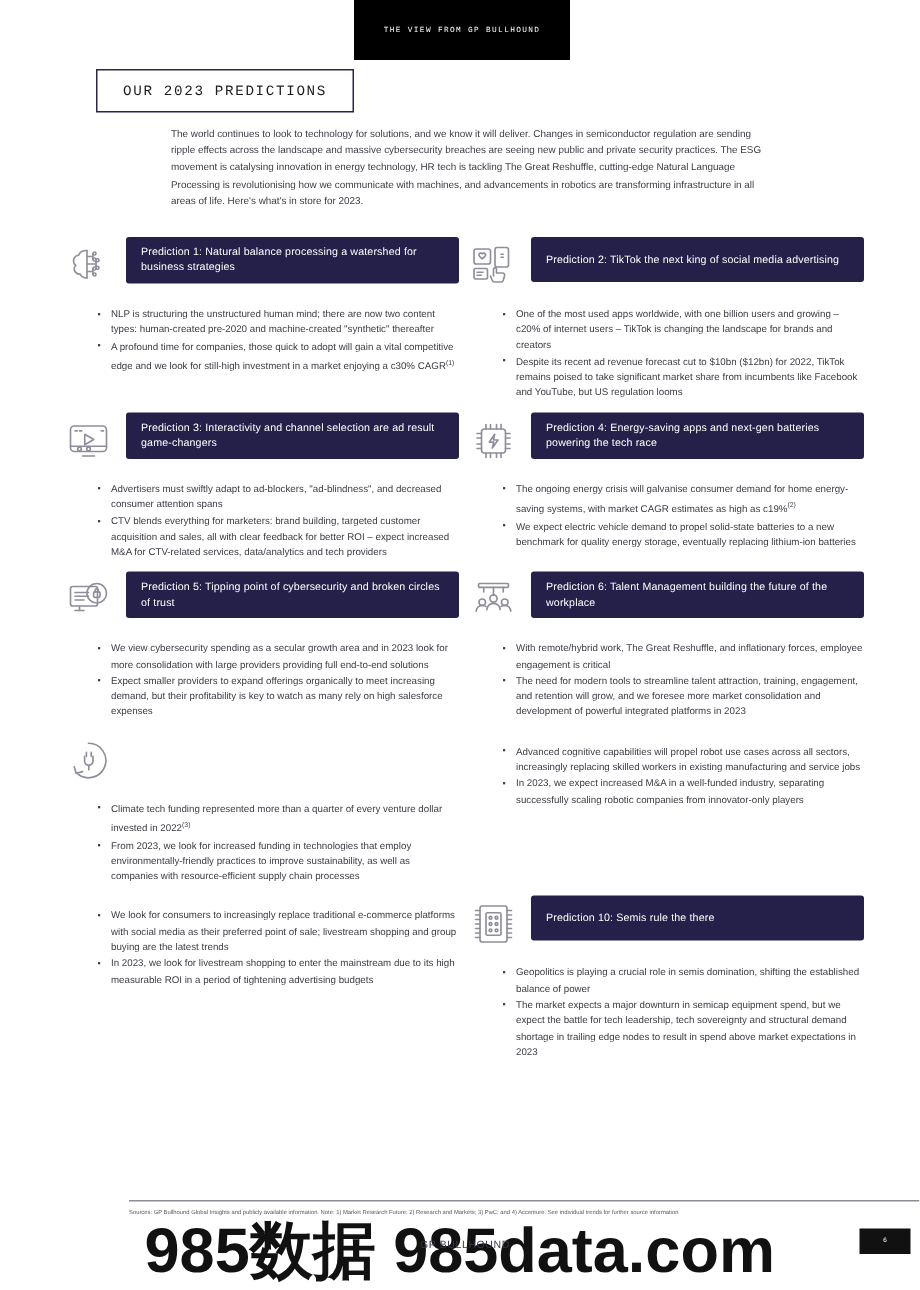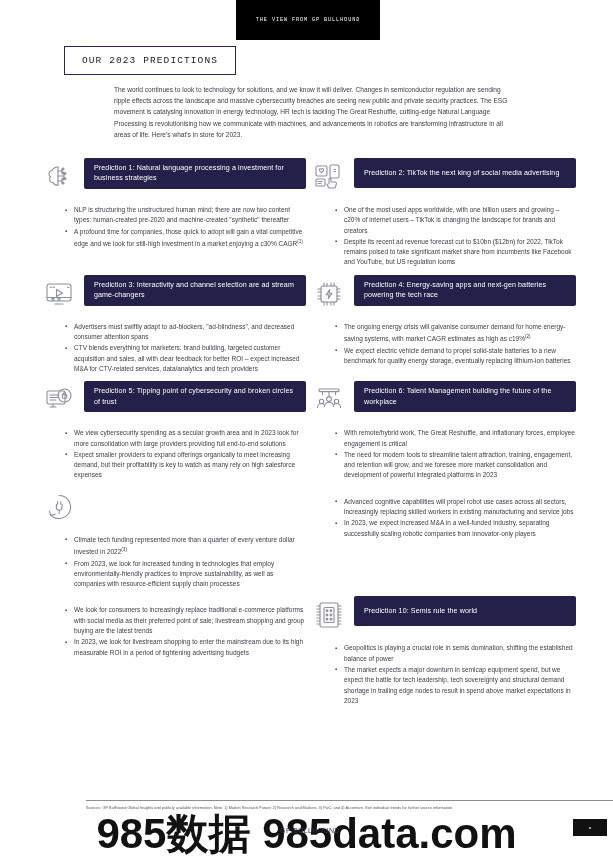--- a/index.html
+++ b/index.html
@@ -219,21 +219,21 @@
      <path stroke="#8e8e9c" stroke-width="1.1" fill="none" stroke-linecap="round" stroke-linejoin="round" d="M16 21h4M20 21v-2M20 21v2"></path>
      <circle stroke="#8e8e9c" stroke-width="1.1" fill="none" stroke-linecap="round" stroke-linejoin="round" cx="21" cy="9" r="1"></circle>
               <circle stroke="#8e8e9c" stroke-width="1.1" fill="none" stroke-linecap="round" stroke-linejoin="round" cx="21" cy="13" r="1"></circle>
      <circle stroke="#8e8e9c" stroke-width="1.1" fill="none" stroke-linecap="round" stroke-linejoin="round" cx="23" cy="13.5" r="1"></circle>
               <circle stroke="#8e8e9c" stroke-width="1.1" fill="none" stroke-linecap="round" stroke-linejoin="round" cx="23" cy="18.5" r="1"></circle>
      <circle stroke="#8e8e9c" stroke-width="1.1" fill="none" stroke-linecap="round" stroke-linejoin="round" cx="21" cy="19" r="1"></circle>
               <circle stroke="#8e8e9c" stroke-width="1.1" fill="none" stroke-linecap="round" stroke-linejoin="round" cx="21" cy="23" r="1"></circle>
    </svg>
           </div>
           <div class="card-banner">
-            <div class="card-banner-text">Prediction 1: Natural language processing a investment for business strategies</div>
+            <div class="card-banner-text">Prediction 1: Natural balance processing a watershed for business strategies</div>
           </div>
         </div>
         <ul class="card-bullets">
           <li>NLP is structuring the unstructured human mind; there are now two content types: human-created pre-2020 and machine-created "synthetic" thereafter</li>
           <li>A profound time for companies, those quick to adopt will gain a vital competitive edge and we look for still-high investment in a market enjoying a c30% CAGR<sup>(1)</sup></li>
         </ul>
       </div>
       <div class="card">
         <div class="card-head">
           <div class="card-icon">
@@ -263,21 +263,21 @@
      <rect stroke="#8e8e9c" stroke-width="1.1" fill="none" stroke-linecap="round" stroke-linejoin="round" x="5" y="7" width="24" height="17" rx="2.5"></rect>
      <path stroke="#8e8e9c" stroke-width="1.1" fill="none" stroke-linecap="round" stroke-linejoin="round" d="M14.5 12.5l6 3.5-6 3.5z"></path>
      <path stroke="#8e8e9c" stroke-width="1.1" fill="none" stroke-linecap="round" stroke-linejoin="round" d="M8 10.2h1.5M11 10.2h1.5M25.5 10.2H27"></path>
      <path stroke="#8e8e9c" stroke-width="1.1" fill="none" stroke-linecap="round" stroke-linejoin="round" d="M5 20.5h24"></path>
      <circle stroke="#8e8e9c" stroke-width="1.1" fill="none" stroke-linecap="round" stroke-linejoin="round" cx="11" cy="22.3" r="1.2"></circle>
               <circle stroke="#8e8e9c" stroke-width="1.1" fill="none" stroke-linecap="round" stroke-linejoin="round" cx="17" cy="22.3" r="1.2"></circle>
      <path stroke="#8e8e9c" stroke-width="1.1" fill="none" stroke-linecap="round" stroke-linejoin="round" d="M13 27h8"></path>
    </svg>
           </div>
           <div class="card-banner">
-            <div class="card-banner-text">Prediction 3: Interactivity and channel selection are ad stream game-changers</div>
+            <div class="card-banner-text">Prediction 3: Interactivity and channel selection are ad result game-changers</div>
           </div>
         </div>
         <ul class="card-bullets">
           <li>Advertisers must swiftly adapt to ad-blockers, "ad-blindness", and decreased consumer attention spans</li>
           <li>CTV blends everything for marketers: brand building, targeted customer acquisition and sales, all with clear feedback for better ROI – expect increased M&amp;A for CTV-related services, data/analytics and tech providers</li>
         </ul>
       </div>
       <div class="card">
         <div class="card-head">
           <div class="card-icon">
@@ -378,21 +378,21 @@
      <circle stroke="#8e8e9c" stroke-width="1.1" fill="none" stroke-linecap="round" stroke-linejoin="round" cx="15" cy="12.8" r=".9"></circle>
               <circle stroke="#8e8e9c" stroke-width="1.1" fill="none" stroke-linecap="round" stroke-linejoin="round" cx="19" cy="12.8" r=".9"></circle>
      <circle stroke="#8e8e9c" stroke-width="1.1" fill="none" stroke-linecap="round" stroke-linejoin="round" cx="15" cy="17" r=".9"></circle>
               <circle stroke="#8e8e9c" stroke-width="1.1" fill="none" stroke-linecap="round" stroke-linejoin="round" cx="19" cy="17" r=".9"></circle>
      <circle stroke="#8e8e9c" stroke-width="1.1" fill="none" stroke-linecap="round" stroke-linejoin="round" cx="15" cy="21.2" r=".9"></circle>
               <circle stroke="#8e8e9c" stroke-width="1.1" fill="none" stroke-linecap="round" stroke-linejoin="round" cx="19" cy="21.2" r=".9"></circle>
      <path stroke="#8e8e9c" stroke-width="1.1" fill="none" stroke-linecap="round" stroke-linejoin="round" d="M8 8H5M8 11H5M8 14H5M8 17H5M8 20H5M8 23H5M8 26H5M26 8h3M26 11h3M26 14h3M26 17h3M26 20h3M26 23h3M26 26h3"></path>
    </svg>
           </div>
           <div class="card-banner">
-            <div class="card-banner-text">Prediction 10: Semis rule the world</div>
+            <div class="card-banner-text">Prediction 10: Semis rule the there</div>
           </div>
         </div>
         <ul class="card-bullets">
           <li>Geopolitics is playing a crucial role in semis domination, shifting the established balance of power</li>
           <li>The market expects a major downturn in semicap equipment spend, but we expect the battle for tech leadership, tech sovereignty and structural demand shortage in trailing edge nodes to result in spend above market expectations in 2023</li>
         </ul>
       </div>
     </div>
 
   <div class="footer-rule"></div>

